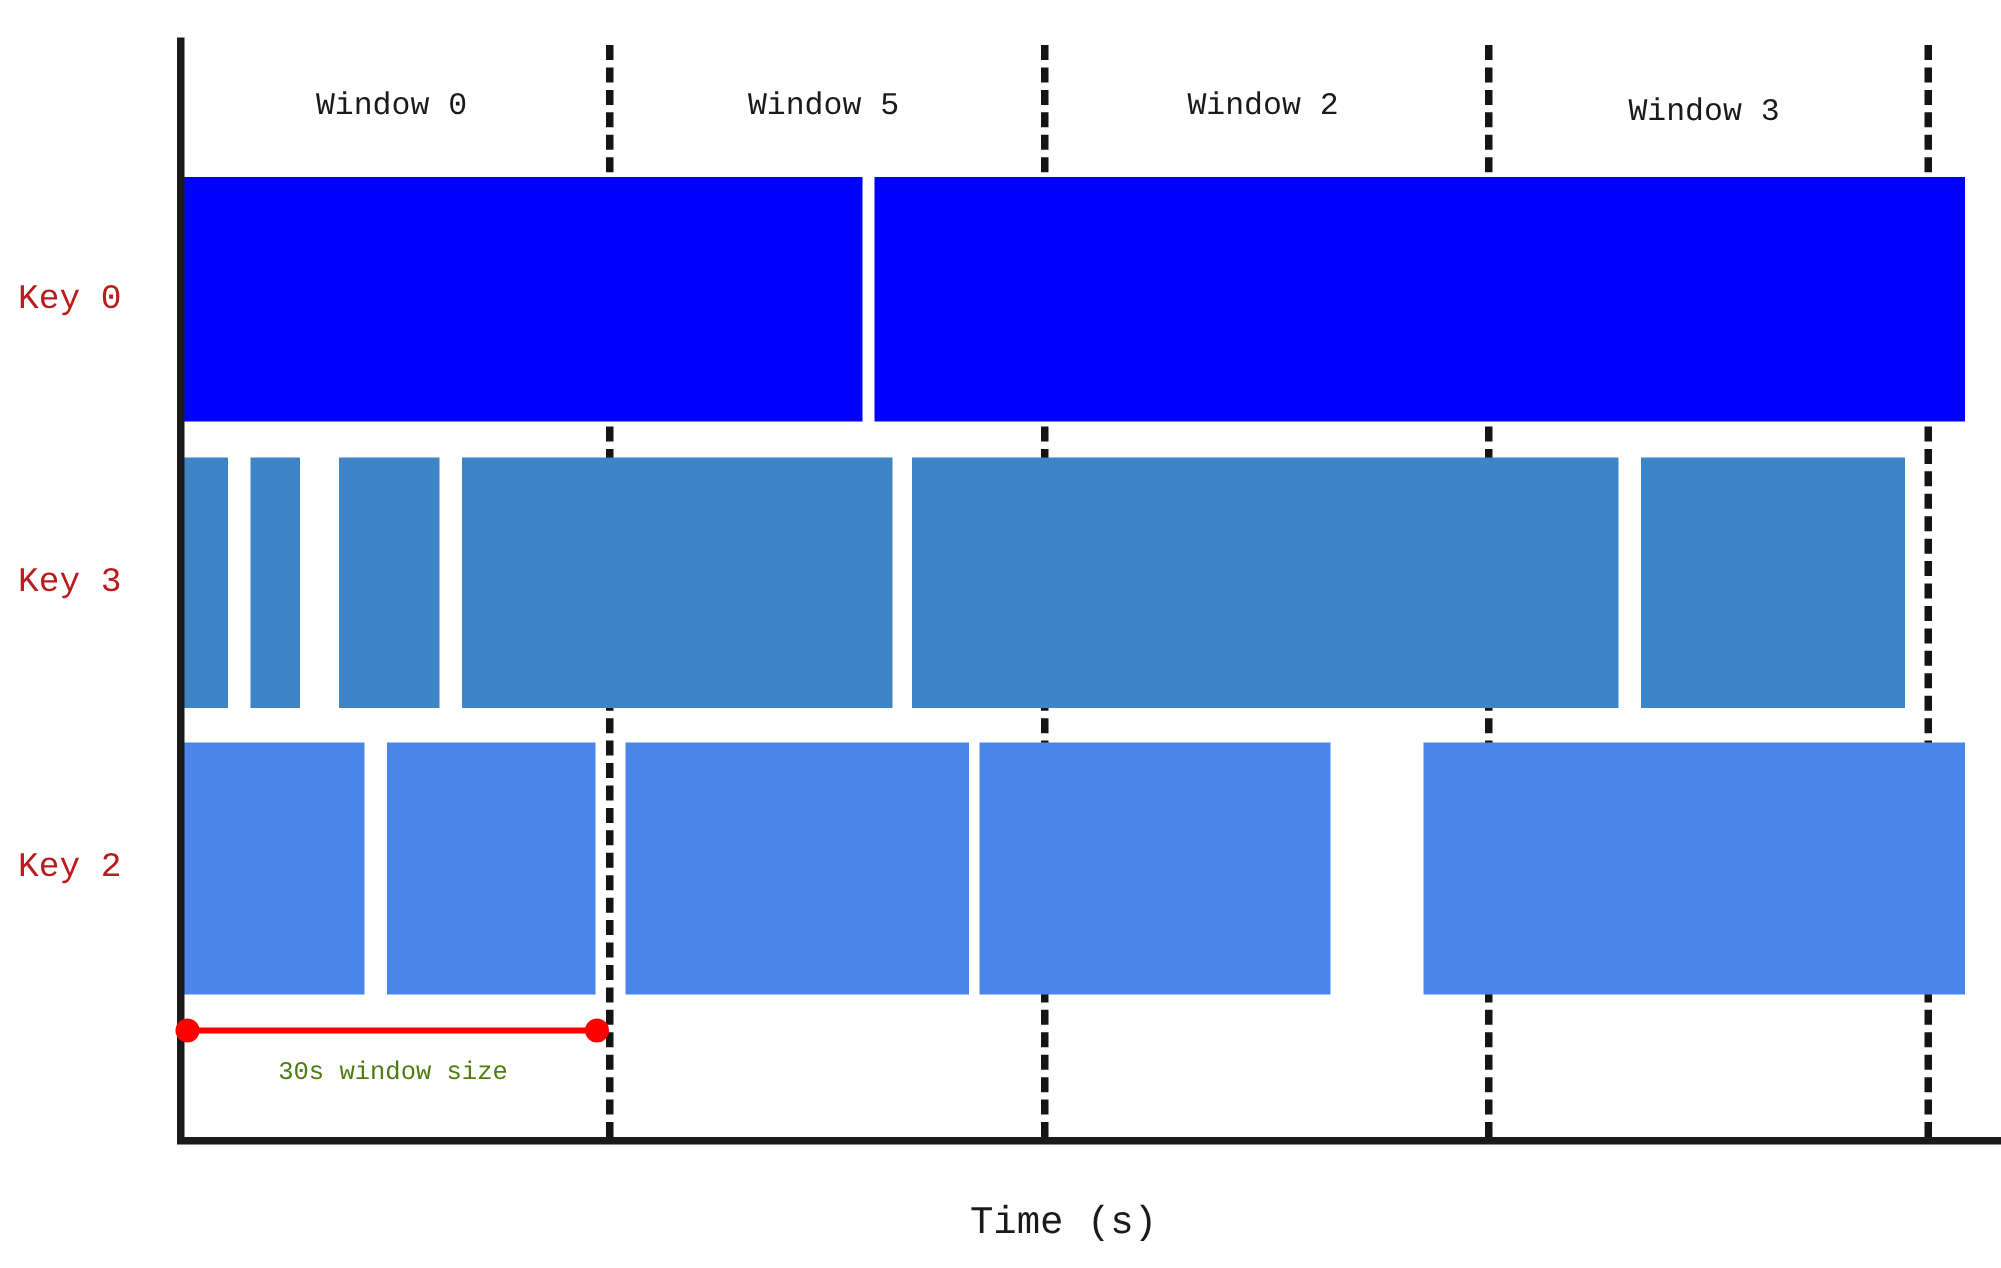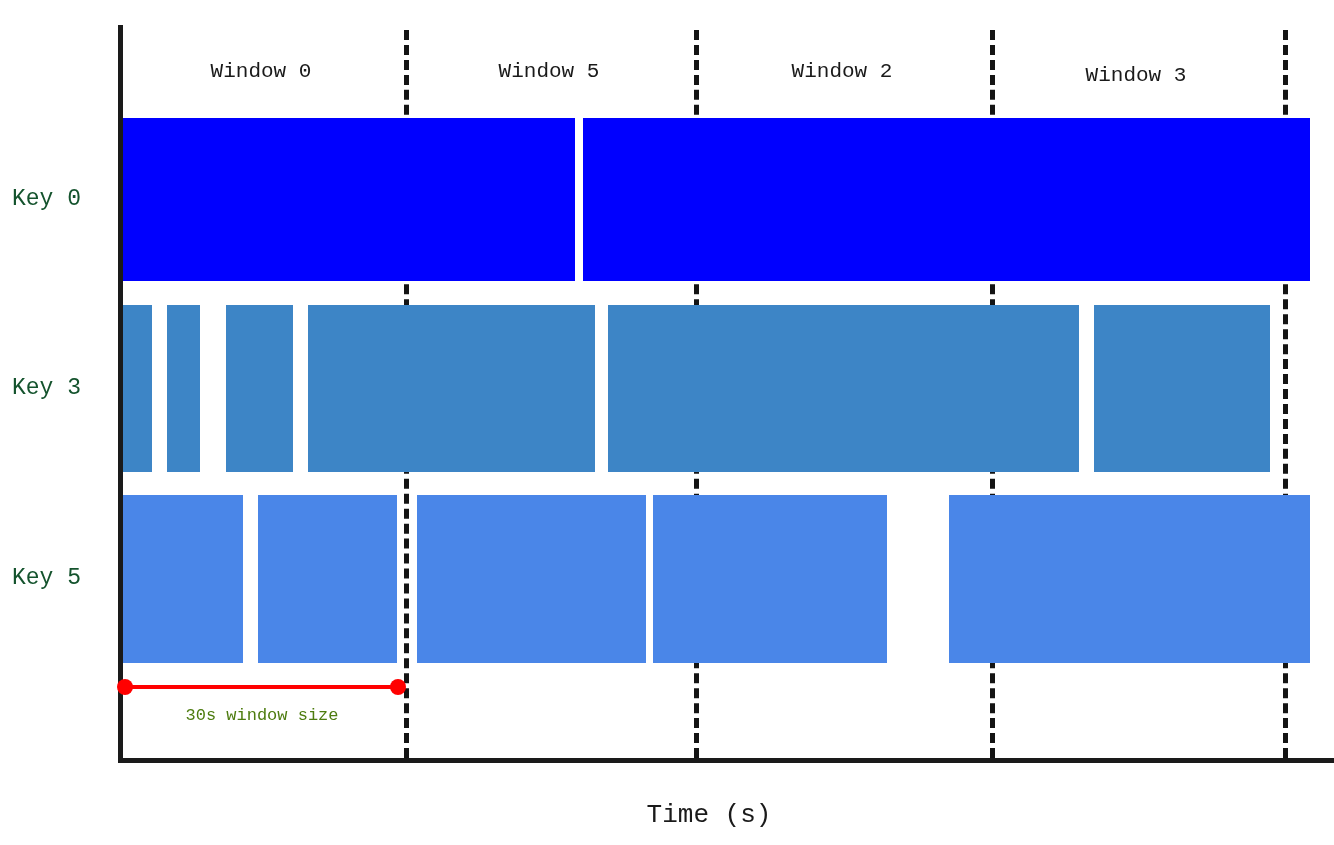--- a/index.html
+++ b/index.html
@@ -40,21 +40,21 @@
     color: #1a1a1a;
     text-align: center;
     white-space: nowrap;
     transform: translateX(-50%);
   }
 
   
   .key-label {
     position: absolute;
     font-size: 23px;
-    color: #14532d;
+    color: #b91c1c;
     white-space: nowrap;
     transform: translateY(-50%);
   }
 
   
   .bar {
     position: absolute;
   }
 
   
@@ -111,21 +111,21 @@
       <div class="key-label" style="left: 12px; top: 199px;">Key 0</div>
       <div class="bar" style="left: 122px; top: 118px; width: 453px; height: 163px; background-color: rgb(0, 0, 255);"></div>
       <div class="bar" style="left: 583px; top: 118px; width: 727px; height: 163px; background-color: rgb(0, 0, 255);"></div>
       <div class="key-label" style="left: 12px; top: 388px;">Key 3</div>
       <div class="bar" style="left: 122px; top: 305px; width: 30px; height: 167px; background-color: rgb(61, 133, 198);"></div>
       <div class="bar" style="left: 167px; top: 305px; width: 33px; height: 167px; background-color: rgb(61, 133, 198);"></div>
       <div class="bar" style="left: 226px; top: 305px; width: 67px; height: 167px; background-color: rgb(61, 133, 198);"></div>
       <div class="bar" style="left: 308px; top: 305px; width: 287px; height: 167px; background-color: rgb(61, 133, 198);"></div>
       <div class="bar" style="left: 608px; top: 305px; width: 471px; height: 167px; background-color: rgb(61, 133, 198);"></div>
       <div class="bar" style="left: 1094px; top: 305px; width: 176px; height: 167px; background-color: rgb(61, 133, 198);"></div>
-      <div class="key-label" style="left: 12px; top: 578px;">Key 5</div>
+      <div class="key-label" style="left: 12px; top: 578px;">Key 2</div>
       <div class="bar" style="left: 122px; top: 495px; width: 121px; height: 168px; background-color: rgb(74, 134, 232);"></div>
       <div class="bar" style="left: 258px; top: 495px; width: 139px; height: 168px; background-color: rgb(74, 134, 232);"></div>
       <div class="bar" style="left: 417px; top: 495px; width: 229px; height: 168px; background-color: rgb(74, 134, 232);"></div>
       <div class="bar" style="left: 653px; top: 495px; width: 234px; height: 168px; background-color: rgb(74, 134, 232);"></div>
       <div class="bar" style="left: 949px; top: 495px; width: 361px; height: 168px; background-color: rgb(74, 134, 232);"></div>
     </div>
 
   <div class="axis-y" style="left: 118px; top: 25px; width: 5px; height: 733px;"></div>
   <div class="axis-x" style="left: 118px; top: 758px; width: 1216px; height: 5px;"></div>
 

